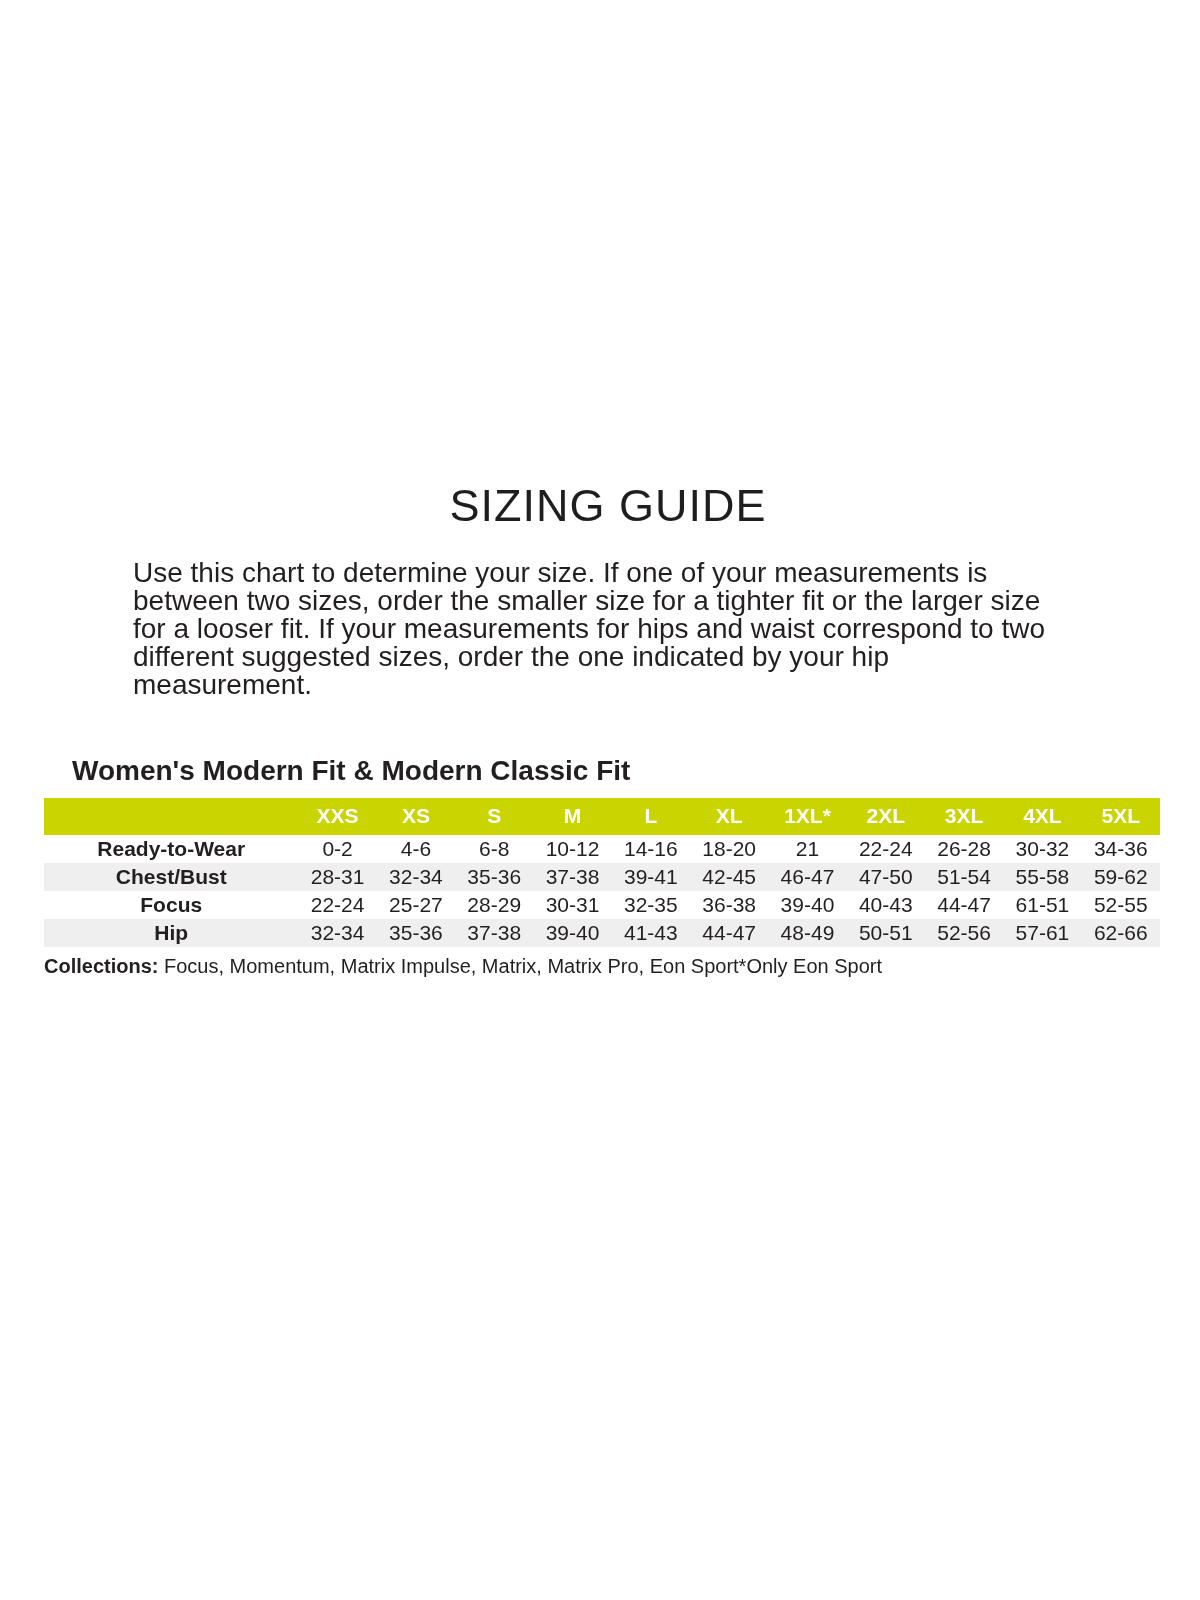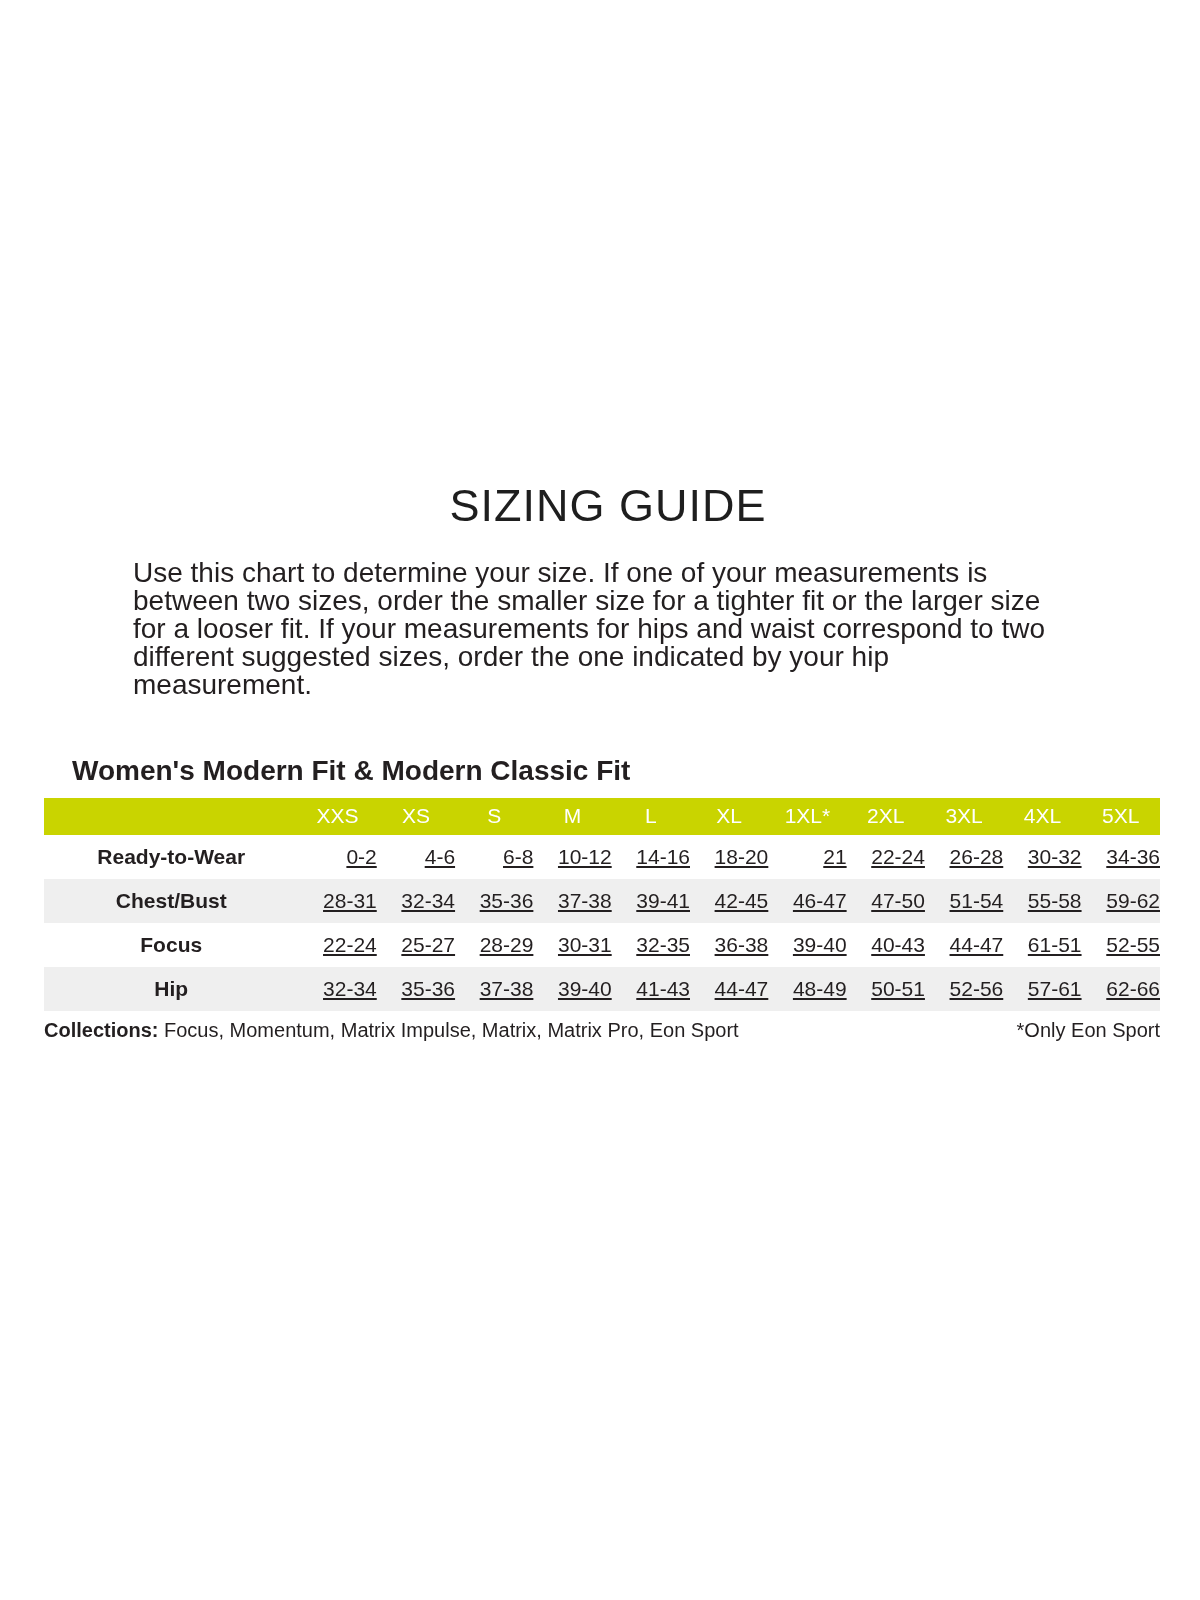--- a/index.html
+++ b/index.html
@@ -43,47 +43,45 @@
   }
   .size-table{
     margin:10px 0 0 44px;
     width:1116px;
     border-collapse:collapse;
     table-layout:fixed;
   }
   .size-table thead th{
     background:var(--accent);
     color:var(--header-ink);
-    font-weight:400;
+    font-weight:700;
     font-size:21px;
     height:37px;
     text-align:center;
     padding:0;
   }
   .size-table thead th:first-child{width:22.8%;}
-  .size-table tbody tr{height:44px;}
+  .size-table tbody tr{height:28px;}
   .size-table tbody tr:nth-child(even){background:var(--row-alt);}
   .size-table tbody th{
     font-weight:700;
     font-size:21px;
     text-align:center;
     padding:0;
   }
   .size-table tbody td{
     font-weight:400;
     font-size:21px;
-    text-align:right;
+    text-align:center;
     padding:0;
-    text-decoration:underline;
   }
   .collections-row{
     margin:8px 0 0 44px;
     width:1116px;
     display:flex;
-    justify-content:space-between;
     align-items:baseline;
     font-size:20px;
   }
   .collections-note b{font-weight:700;}
 </style>
 </head>
 <body>
 
 <div class="page">
 

